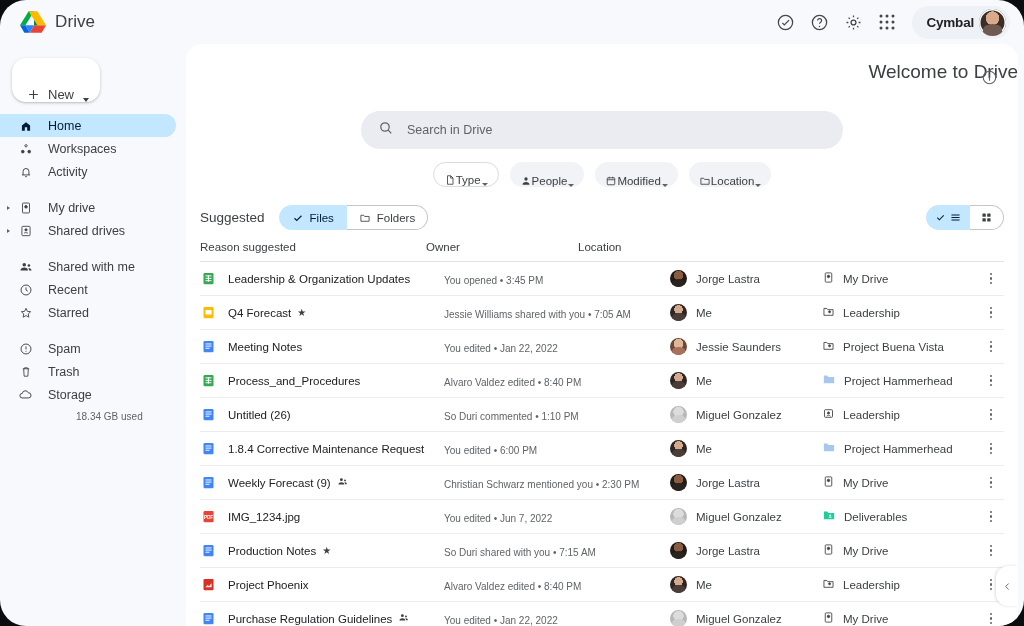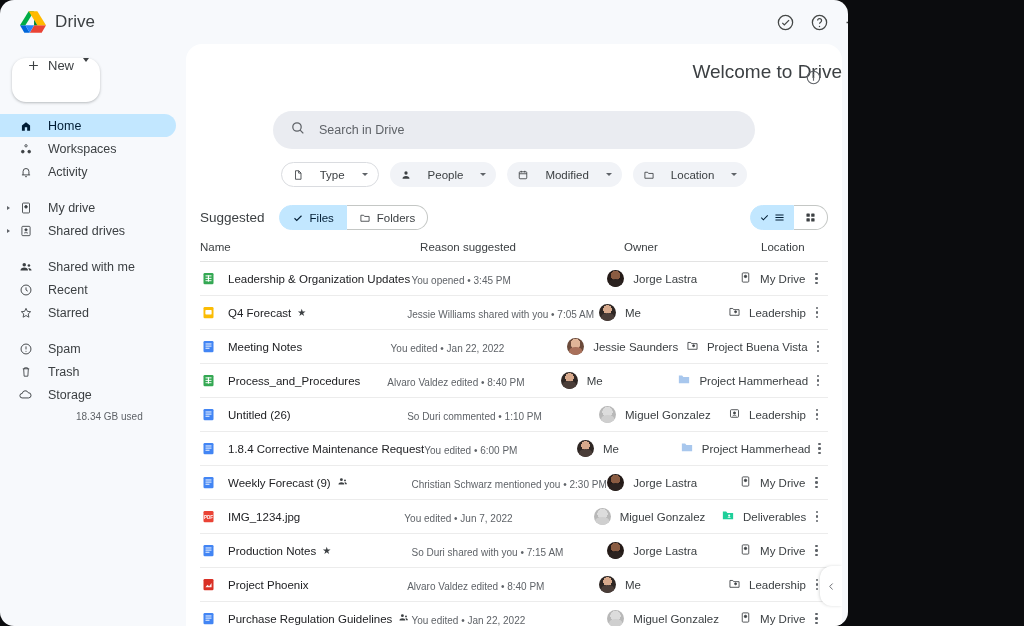--- a/index.html
+++ b/index.html
@@ -4,23 +4,23 @@
 <style>
   * { box-sizing: border-box; margin: 0; padding: 0; }
   html, body {
     width: 1024px; height: 626px;
     overflow: hidden;
     font-family: "Liberation Sans", sans-serif;
     background: #0b0c0e;
   }
   #app {
     position: relative;
-    width: 848px; height: 626px;
+    width: 1024px; height: 626px;
     background: #f7f9fc;
-    border-radius: 14px;
+    border-radius: 26px;
     overflow: hidden;
   }
 
   
   .topbar {
     position: absolute; top: 0; left: 0; width: 1024px; height: 44px;
     display: flex; align-items: center;
   }
   .brand { display: flex; align-items: center; gap: 9px; padding-left: 20px; }
   .drive-logo { width: 26px; height: 23px; position: relative; }
@@ -54,21 +54,21 @@
 
   
   .sidebar {
     position: absolute; left: 0; top: 44px; width: 186px; bottom: 0;
     padding-top: 8px;
   }
   .new-btn {
     margin: 6px 0 12px 12px; width: 88px; height: 44px;
     background: #fff; border-radius: 14px;
     box-shadow: 0 1px 3px rgba(60,64,67,.25), 0 1px 2px rgba(60,64,67,.10);
-    display: flex; align-items: flex-start; gap: 7px; padding-left: 14px;
+    display: flex; align-items: flex-end; gap: 7px; padding-left: 14px;
     cursor: pointer; font-size: 13px; color: #3c4043;
   }
   .nav { margin-top: 2px; }
   .nav-item {
     height: 23px; display: flex; align-items: center;
     padding-left: 18px; gap: 15px;
     font-size: 12.5px; color: #3c4043;
     border-radius: 0 12px 12px 0; margin-right: 10px;
     cursor: pointer; position: relative;
   }
@@ -98,21 +98,21 @@
   .search-box {
     width: 482px; height: 38px; background: #eaecf1; border-radius: 19px;
     display: flex; align-items: center; gap: 13px; padding-left: 17px;
     cursor: text;
   }
   .search-placeholder { font-size: 12.5px; color: #5f6368; }
 
   .chips { display: flex; justify-content: center; gap: 11px; margin-top: 13px; }
   .chip {
     height: 25px; border-radius: 13px; background: #f1f3f7;
-    display: flex; align-items: center; gap: 16px; padding: 0 10px;
+    display: flex; align-items: flex-end; gap: 0; padding: 0 10px;
     font-size: 11.5px; color: #3c4043; cursor: pointer;
   }
   .chip.outlined { background: #fff; border: 1px solid #dadce0; }
   .chip-arrow {
     width: 0; height: 0; border-top: 3.6px solid #5f6368;
     border-left: 3.2px solid transparent; border-right: 3.2px solid transparent;
     margin-left: 1px;
   }
 
   
@@ -480,21 +480,20 @@
             <rect x="13.3" y="4.5" width="6.2" height="6.2" rx="1.2"></rect>
             <rect x="4.5" y="13.3" width="6.2" height="6.2" rx="1.2"></rect>
             <rect x="13.3" y="13.3" width="6.2" height="6.2" rx="1.2"></rect>
           </svg>
         </div>
       </div>
     </div>
 
     <div class="table">
       <div class="thead">
-        <div class="c-name">Name</div>
         <div class="c-reason">Reason suggested</div>
         <div class="c-owner">Owner</div>
         <div class="c-loc">Location</div>
         <div class="c-menu"></div>
       </div>
       <div id="rows">
           <div class="row">
             <div class="c-name">
        <span class="ftype">
                 <svg width="15" height="15" viewBox="0 0 24 24">

